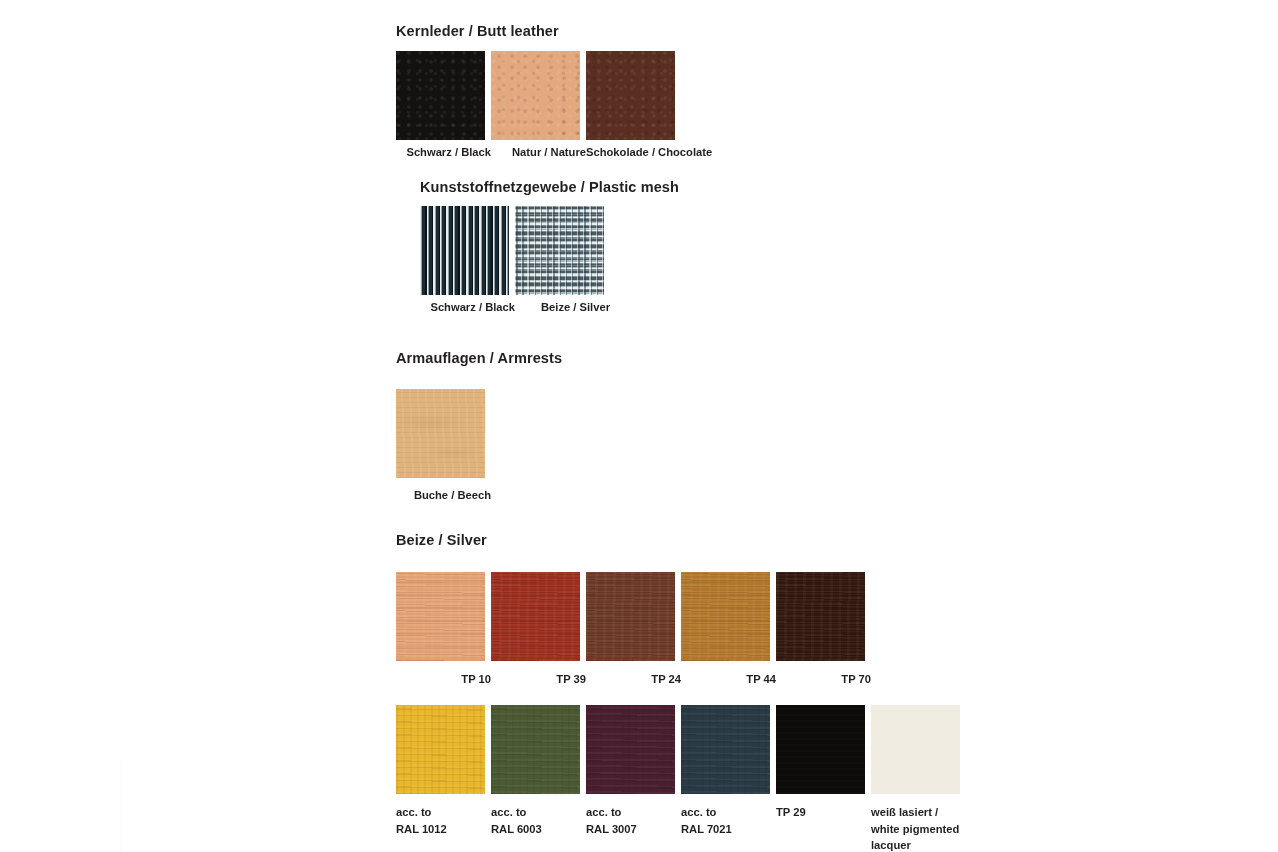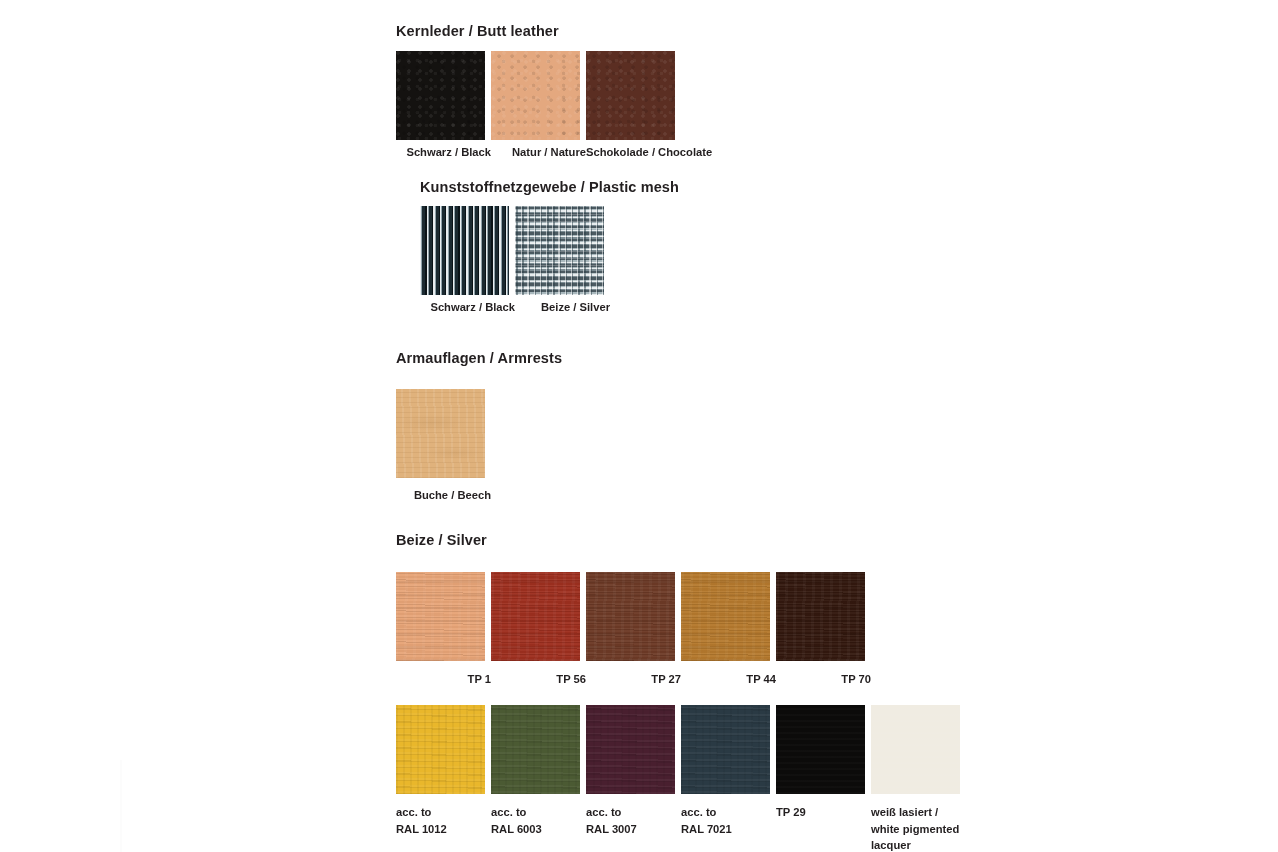--- a/index.html
+++ b/index.html
@@ -236,29 +236,29 @@
         </div>
       </div>
     </div>
 
     <div class="section" style="margin-top:29px;">
       <div class="section-title">Beize / Silver</div>
 
       <div class="swatch-row" style="margin-top:24px;">
         <div class="swatch-cell">
           <div class="swatch tex-wood" style="background-color:#e7a477;"></div>
-          <div class="swatch-label nowrap" style="margin-top:10px;">TP 1</div>
+          <div class="swatch-label nowrap" style="margin-top:10px;">TP 10</div>
         </div>
         <div class="swatch-cell">
           <div class="swatch tex-wood" style="background-color:#9e2f1f;"></div>
-          <div class="swatch-label nowrap" style="margin-top:10px;">TP 56</div>
+          <div class="swatch-label nowrap" style="margin-top:10px;">TP 39</div>
         </div>
         <div class="swatch-cell">
           <div class="swatch tex-wood" style="background-color:#6d3a26;"></div>
-          <div class="swatch-label nowrap" style="margin-top:10px;">TP 27</div>
+          <div class="swatch-label nowrap" style="margin-top:10px;">TP 24</div>
         </div>
         <div class="swatch-cell">
           <div class="swatch tex-wood" style="background-color:#b5792d;"></div>
           <div class="swatch-label nowrap" style="margin-top:10px;margin-left:17px;">TP 44</div>
         </div>
         <div class="swatch-cell">
           <div class="swatch tex-wood" style="background-color:#33180e;"></div>
           <div class="swatch-label nowrap" style="margin-top:10px;">TP 70</div>
         </div>
       </div>

